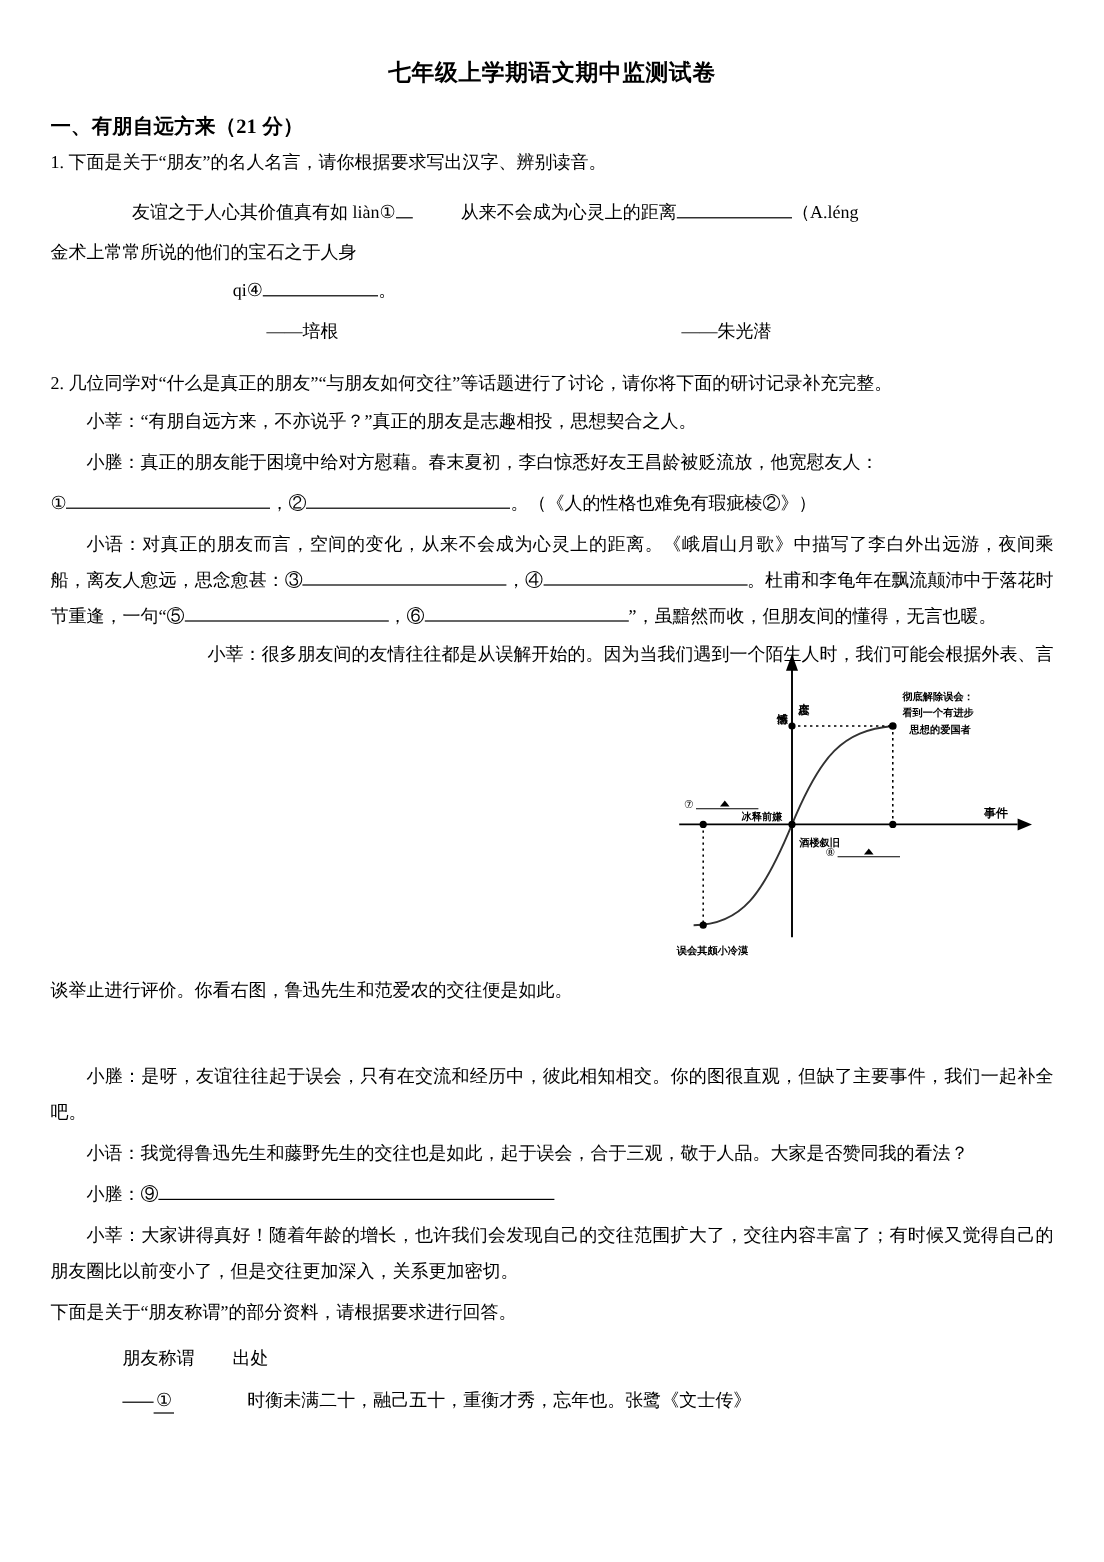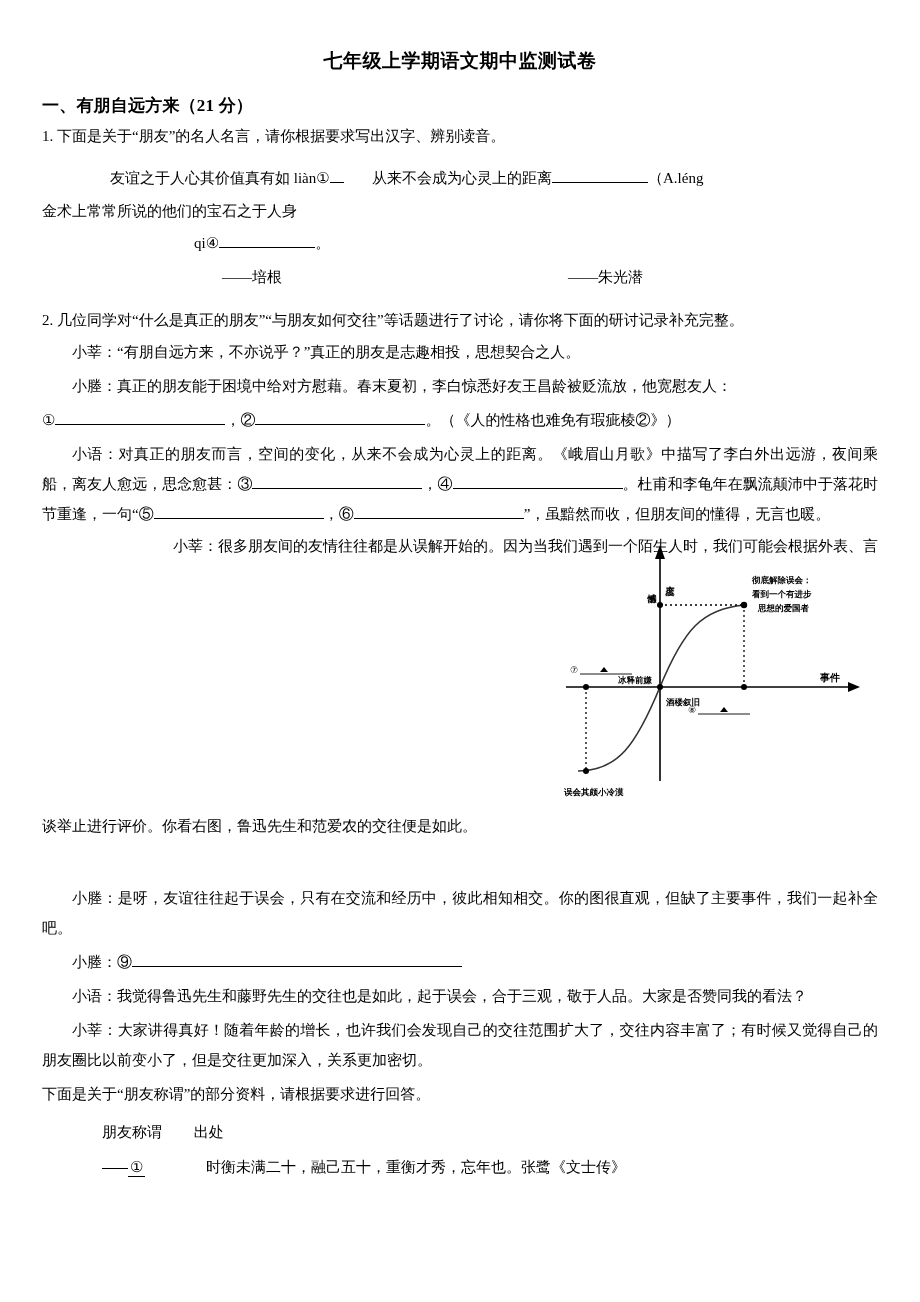--- a/index.html
+++ b/index.html
@@ -46,20 +46,21 @@
   
   .quote-block {
     position: relative;
     margin-top: 14px;
     font-size: 15px;
     line-height: 2.15;
   }
   .quote-row {
     display: flex;
     align-items: baseline;
+    gap: 12px;
   }
   .quote-col-l {
     width: 330px;
     flex: 0 0 330px;
     padding-left: 68px;
     box-sizing: border-box;
     white-space: nowrap;
   }
   .quote-col-r {
     flex: 1 1 auto;
@@ -270,25 +271,25 @@
     <div class="fig-gap"></div>
 
     <div class="post-fig-line">谈举止进行评价。你看右图，鲁迅先生和范爱农的交往便是如此。</div>
   </div>
 
   <div class="para indent" style="margin-top:42px;">
     <span>小塍：</span><span>是呀，友谊往往起于误会，只有在交流和经历中，彼此相知相交。你的图很直观，但缺了主要事件，我们一起补全吧。</span>
   </div>
 
   <div class="para indent">
+    <span>小语：</span><span>我觉得鲁迅先生和藤野先生的交往也是如此，起于误会，合于三观，敬于人品。大家是否赞同我的看法？</span>
+  </div>
+
+  <div class="para indent">
     <span>小塍：</span><span class="circ">⑨</span><span class="blank" style="width:330px;"></span>
-  </div>
-
-  <div class="para indent">
-    <span>小语：</span><span>我觉得鲁迅先生和藤野先生的交往也是如此，起于误会，合于三观，敬于人品。大家是否赞同我的看法？</span>
   </div>
 
   <div class="para indent">
     <span>小莘：</span><span>大家讲得真好！随着年龄的增长，也许我们会发现自己的交往范围扩大了，交往内容丰富了；有时候又觉得自己的朋友圈比以前变小了，但是交往更加深入，关系更加密切。</span>
   </div>
 
   <div class="para hang">下面是关于“朋友称谓”的部分资料，请根据要求进行回答。</div>
 
   <div class="res-head">
     <span class="c1">朋友称谓</span>

